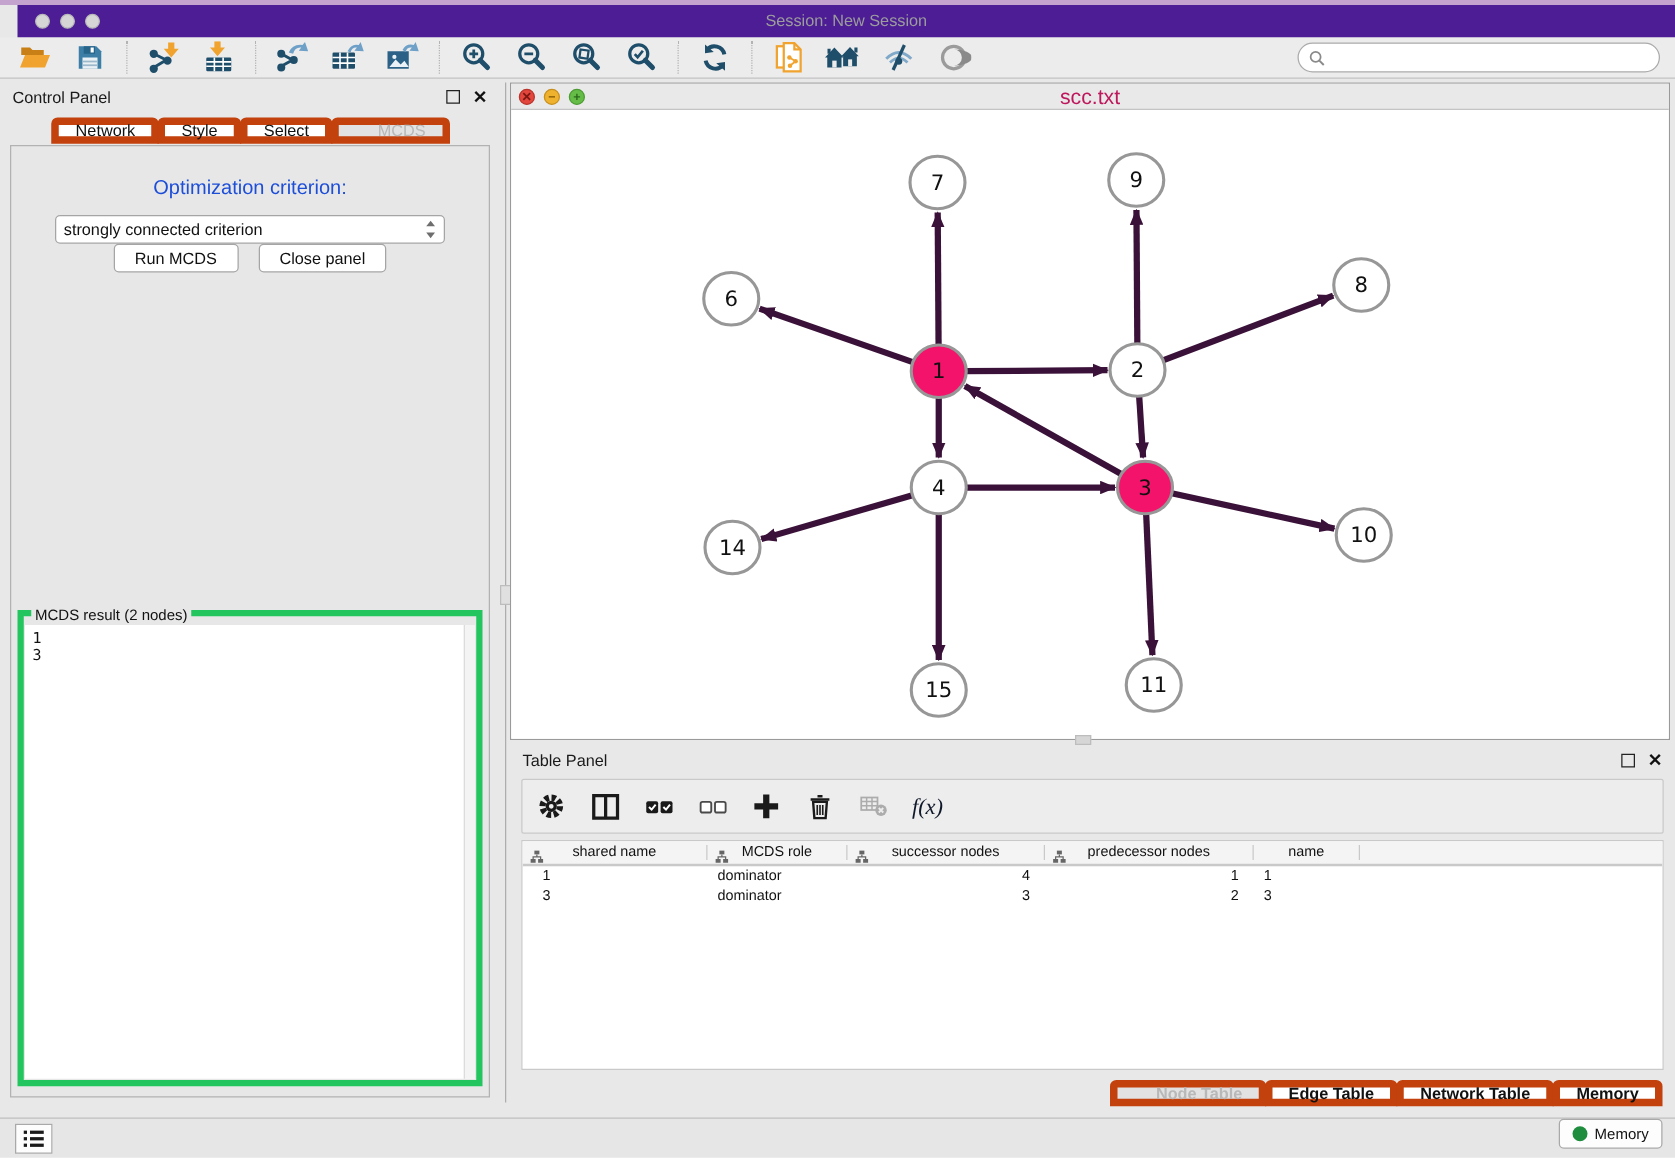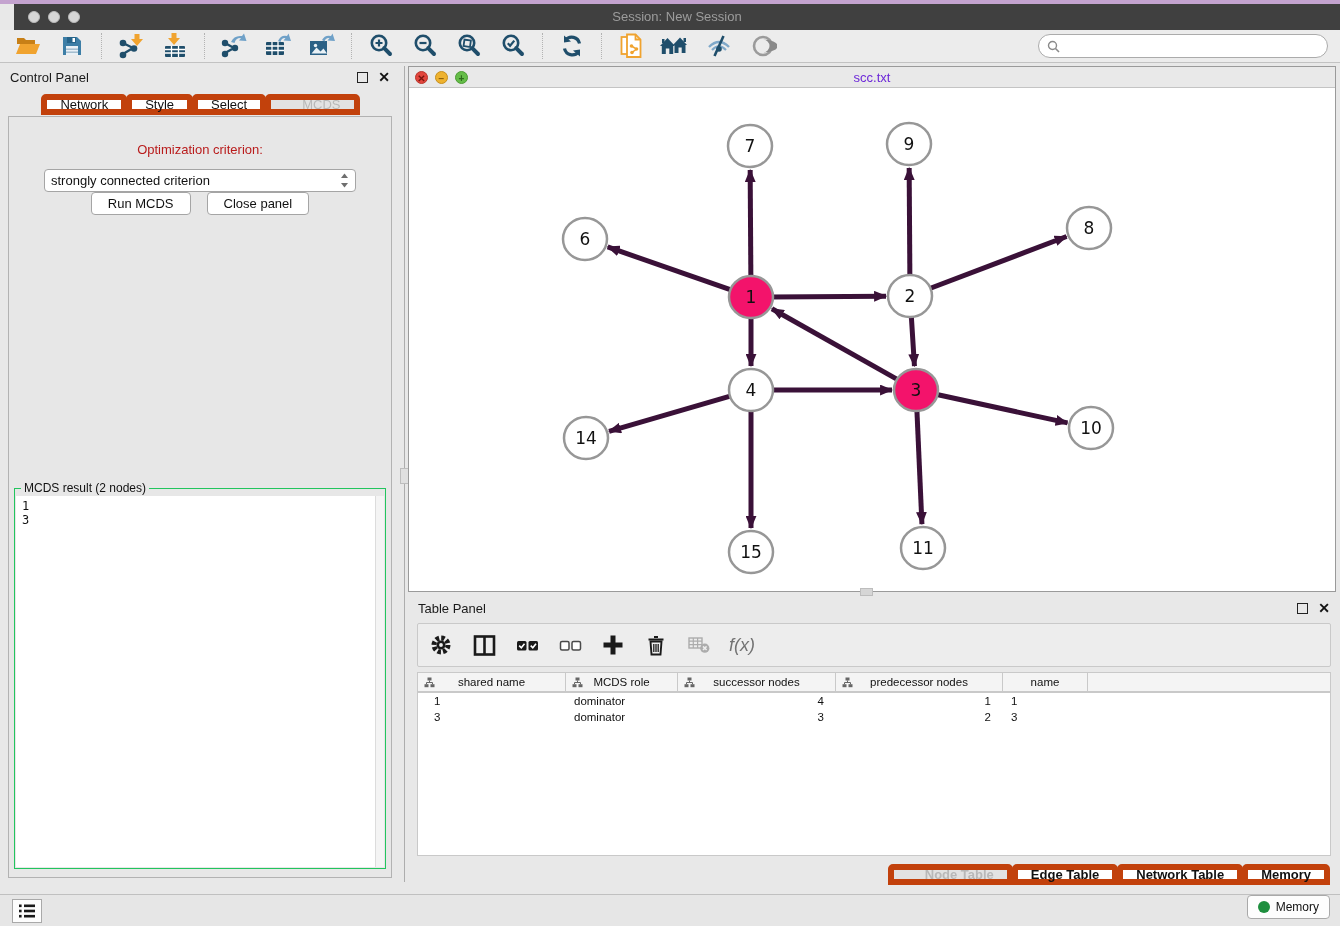--- a/index.html
+++ b/index.html
@@ -1,21 +1,21 @@
 <!DOCTYPE html>
 <html><head>
 <meta charset="utf-8">
 <style>
   * { margin:0; padding:0; box-sizing:border-box; }
   body { font-family:"Liberation Sans", sans-serif; }
   .app { position:relative; width:1340px; height:926px; background:#E8E8E8; overflow:hidden; }
 
   
   .top-strip { position:absolute; top:0; left:0; right:0; height:4px; background:#C4A3CF; }
-  .titlebar { position:absolute; top:4px; left:0; right:0; height:26px; background:#404040;margin-left:14px; }
+  .titlebar { position:absolute; top:4px; left:0; right:0; height:26px; background:#4c1d95;margin-left:14px; }
   .traffic { position:absolute; left:14px; top:7px; display:flex; gap:8px; }
   .dot { width:12px; height:12px; border-radius:50%; background:#D6D6D6; border:1px solid #B9B9B9; }
   .win-title { text-align:center; line-height:25px; color:#9C9C9C; font-size:13px; }
 
   
   .toolbar { position:absolute; top:30px; left:0; right:0; height:33px; background:#ECECEC;
              border-bottom:1px solid #C2C2C2; display:flex; align-items:center; padding:0 10px; gap:8px; }
   .tool { width:36px; height:30px; display:flex; align-items:center; justify-content:center; }
   .sep { width:1px; height:26px; border-left:1px dotted #B3B3B3; margin:0 3px; }
   .search-box { position:absolute; right:12px; top:34px; width:290px; height:24px; background:#fff;
@@ -31,60 +31,60 @@
   
   .tab { height:21px; padding:0 13px; background:#fff; border:6px solid #c2410c; margin-right:-1px;
          border-radius:5px 5px 0 0; font-size:13px; color:#111; display:flex; align-items:center; }
   .tab.active { background:#E2E2E2; color:#B8B8B8;padding-left:31px; }
 
   
   .control-panel { position:absolute; left:0; top:66px; width:400px; height:816px; }
   .cp-tabs { display:flex; justify-content:center; margin-top:6px; position:relative; z-index:2; }
   .cp-content { position:absolute; left:8px; right:8px; top:50px; bottom:4px;
                 border:1px solid #B2B2B2; background:#E7E7E7; }
-  .opt-label { text-align:center; font-size:13px; color:#b91c1c; margin-top:25px; }
+  .opt-label { text-align:center; font-size:16px; color:#1d4ed8; margin-top:25px; }
   .dropdown { margin:12px auto 0; width:312px; height:23px; background:#fff; border:1px solid #A5A5A5;
               border-radius:4px; display:flex; align-items:center; font-size:13px; padding:0 6px; color:#111; }
   .dropdown .dd-label { flex:1; }
   .btn-row { display:flex; justify-content:center; gap:16px; }
   .push-btn { height:23px; padding:0 16px; background:#fff; border:1px solid #A5A5A5; border-radius:4px;
               font-size:13px; color:#111; display:flex; align-items:center; }
-  .result-group { position:absolute; left:5px; right:5px; top:371px; bottom:8px; border:1px solid #22c55e; }
+  .result-group { position:absolute; left:5px; right:5px; top:371px; bottom:8px; border:5px solid #22c55e; }
   .result-legend { position:absolute; top:-8px; left:6px; background:#E7E7E7; padding:0 3px; font-size:12px; color:#111; }
   .result-area { position:absolute; inset:7px 1px 1px 1px; background:#fff; }
   .result-text { font-family:"DejaVu Sans Mono", monospace; font-size:12px; color:#111; padding:3px 6px; white-space:pre; }
   .result-scroll { position:absolute; top:0; bottom:0; right:0; width:9px; background:#F4F4F4; border-left:1px solid #DCDCDC; }
 
   
   .v-split { position:absolute; left:404px; top:66px; width:1px; height:816px; background:#ADADAD; }
   .v-grip { position:absolute; left:400px; top:468px; width:9px; height:16px; background:#E0E0E0; border:1px solid #BDBDBD; }
   .h-grip { position:absolute; left:860px; top:588px; width:13px; height:8px; background:#D6D6D6; border:1px solid #BDBDBD; }
 
   
   .net-window { position:absolute; left:408px; top:66px; width:928px; height:526px;
                 border:1px solid #9A9A9A; background:#fff; }
   .net-titlebar { height:21px; background:#E9E9E9; border-bottom:1px solid #C4C4C4; position:relative; }
-  .net-title { text-align:center; line-height:21px; font-size:13px; color:#6d28d9; }
+  .net-title { text-align:center; line-height:21px; font-size:17px; color:#be185d; }
   .net-traffic { position:absolute; left:6px; top:4px; display:flex; gap:7px; }
   .tl { width:13px; height:13px; border-radius:50%; font-size:10px; font-weight:bold; line-height:13px;
         text-align:center; }
   .tl.red { background:#E2463D; color:#7A150F; border:1px solid #B9352C; }
   .tl.yellow { background:#EEB22F; color:#8A5D08; border:1px solid #C78F1D; }
   .tl.green { background:#65BD48; color:#2C6B1C; border:1px solid #4C9B33; }
   .net-canvas { position:absolute; left:0; top:21px; right:0; bottom:0; background:#fff; }
 
   
   .table-panel { position:absolute; left:408px; top:597px; width:932px; height:297px; background:#E8E8E8; }
   .tp-toolbar { position:absolute; left:9px; right:9px; top:26px; height:44px; background:#EDEDED;
                 border:1px solid #C9C9C9; border-radius:2px; display:flex; align-items:center; padding:0 10px; gap:17px; }
   .tp-tool { width:26px; height:26px; display:flex; align-items:center; justify-content:center; }
-  .fx { font-family:Liberation Sans, sans-serif; font-style:italic; font-size:18px; color:#737373; }
+  .fx { font-family:Liberation Serif, serif; font-style:italic; font-size:18px; color:#0f172a; }
   .data-table { position:absolute; left:9px; right:9px; top:75px; bottom:38px; background:#fff;
                 border:1px solid #C9C9C9; overflow:hidden; }
-  .thead { display:flex; height:20px; background:#F4F4F4; border-bottom:2px solid #C9C9C9; }
+  .thead { display:flex; height:20px; background:#F4F4F4; border-bottom:2px solid #C9C9C9;align-items:center; }
   .th { position:relative; display:flex; align-items:center; justify-content:center; font-size:11.5px;
         color:#111; border-right:1px solid #C9C9C9; }
   .th .hier { position:absolute; left:6px; top:4px; }
   .tr { display:flex; height:16px; }
   .td { font-size:11.5px; color:#111; line-height:16px; overflow:hidden; white-space:nowrap; }
   .tp-tabs { position:absolute; left:0; right:11px; bottom:9px; display:flex; justify-content:flex-end;font-weight:bold; }
 
   
   .statusbar { position:absolute; left:0; top:894px; width:1340px; height:32px; background:#E6E6E6;
                border-top:1px solid #C0C0C0; }

